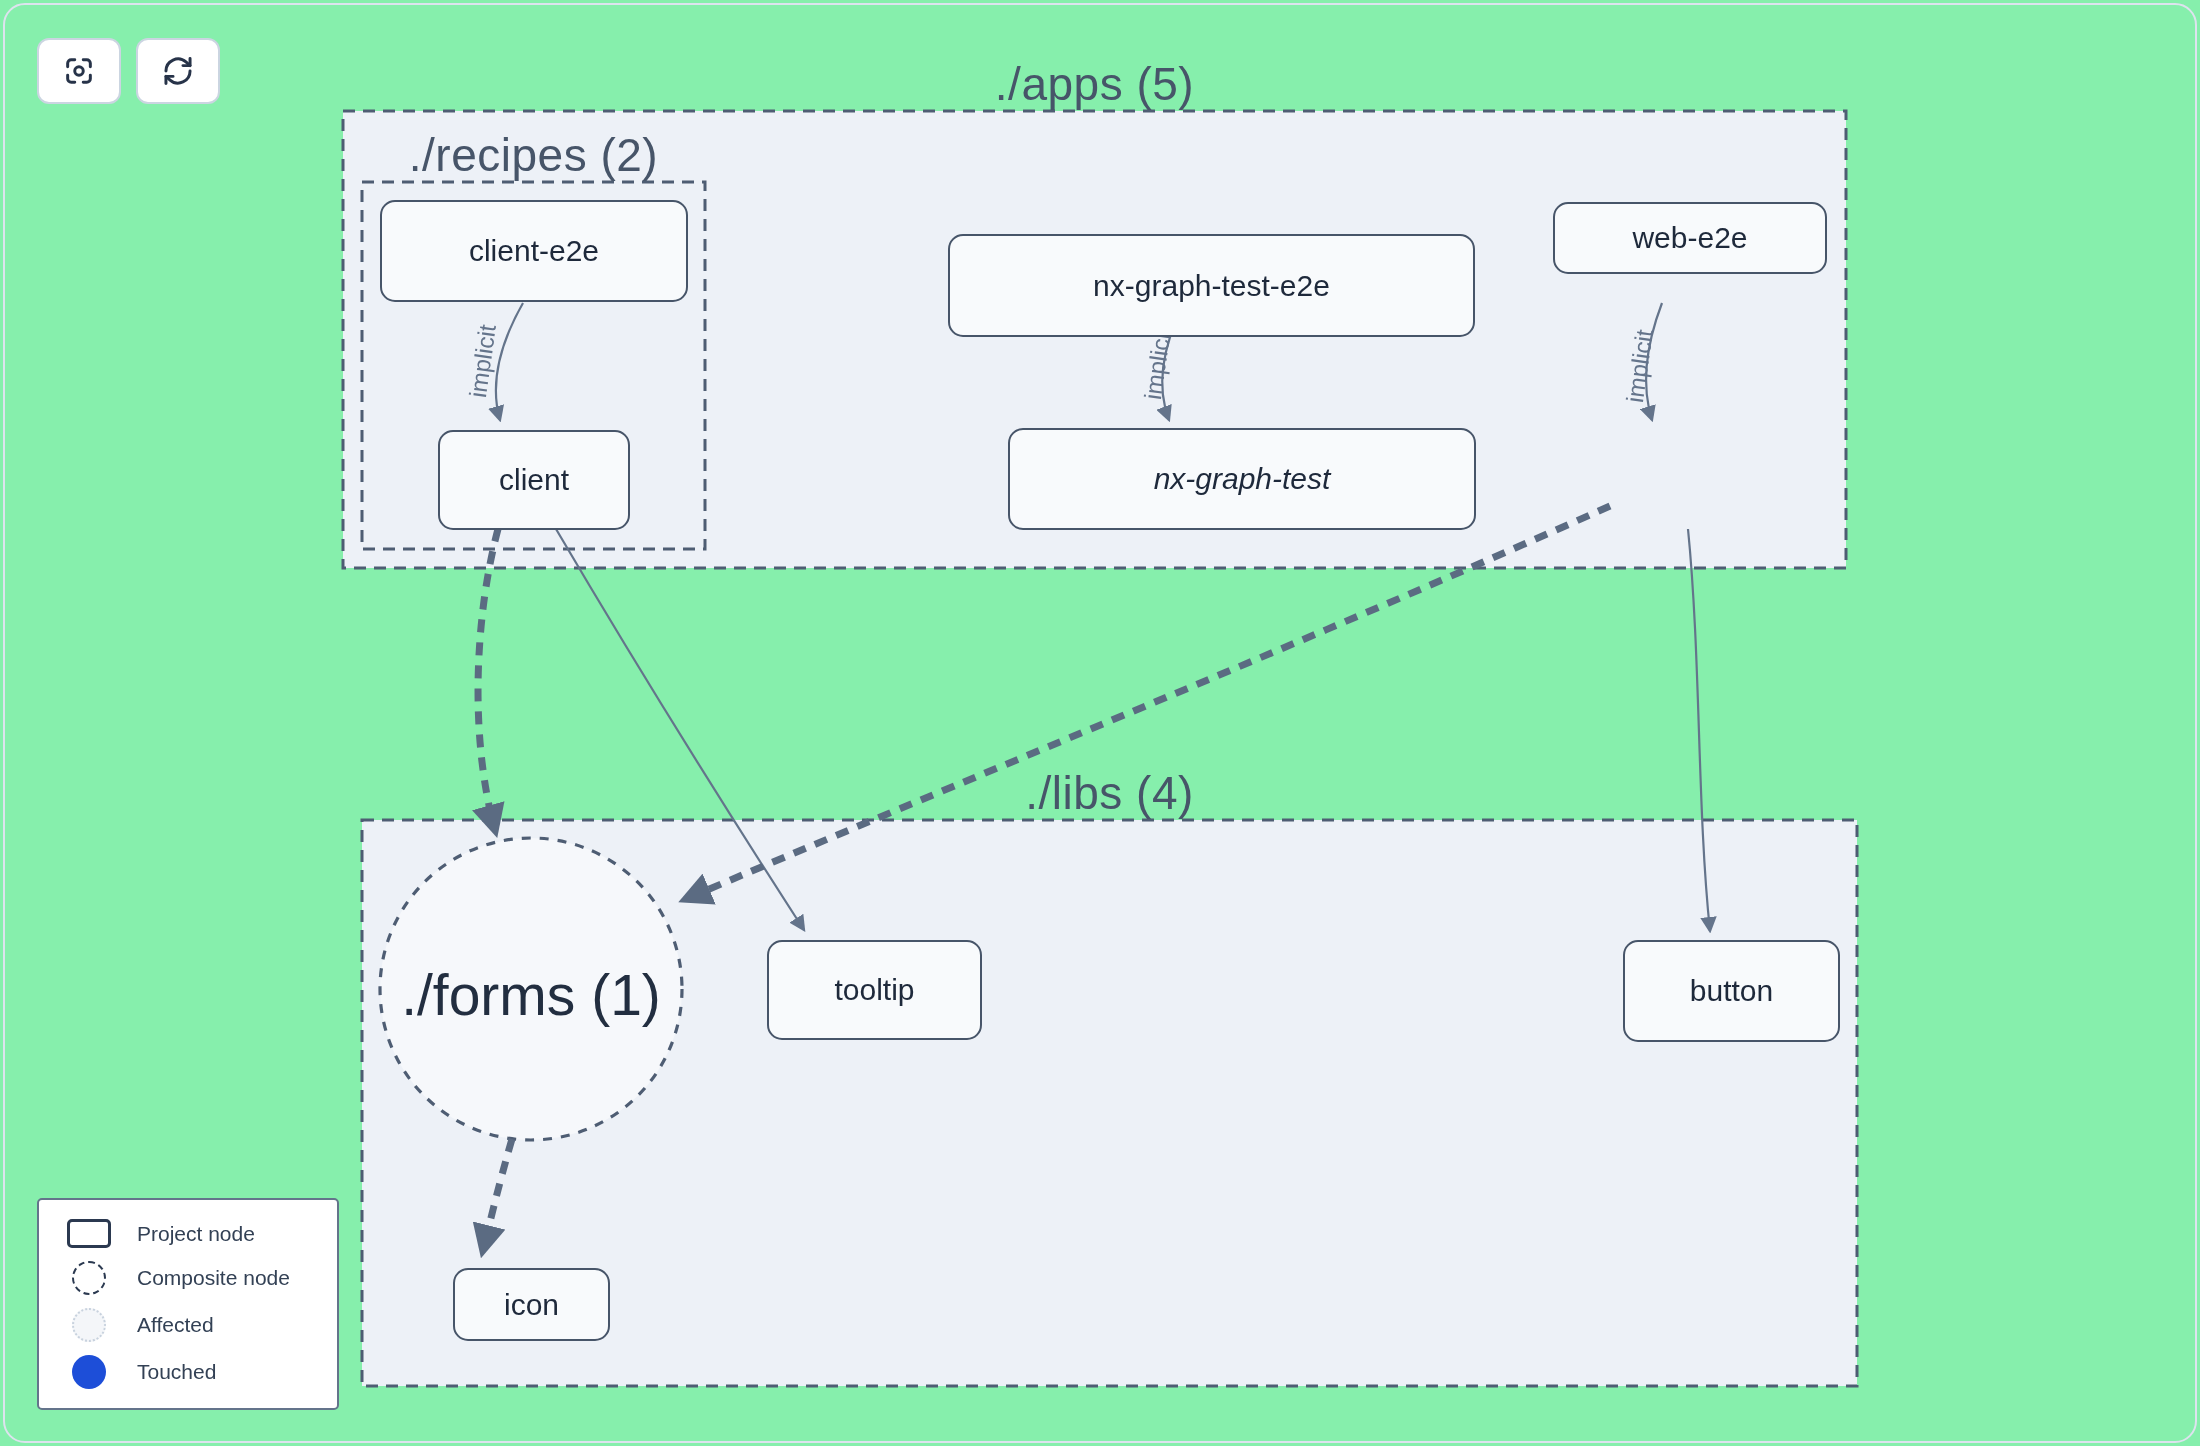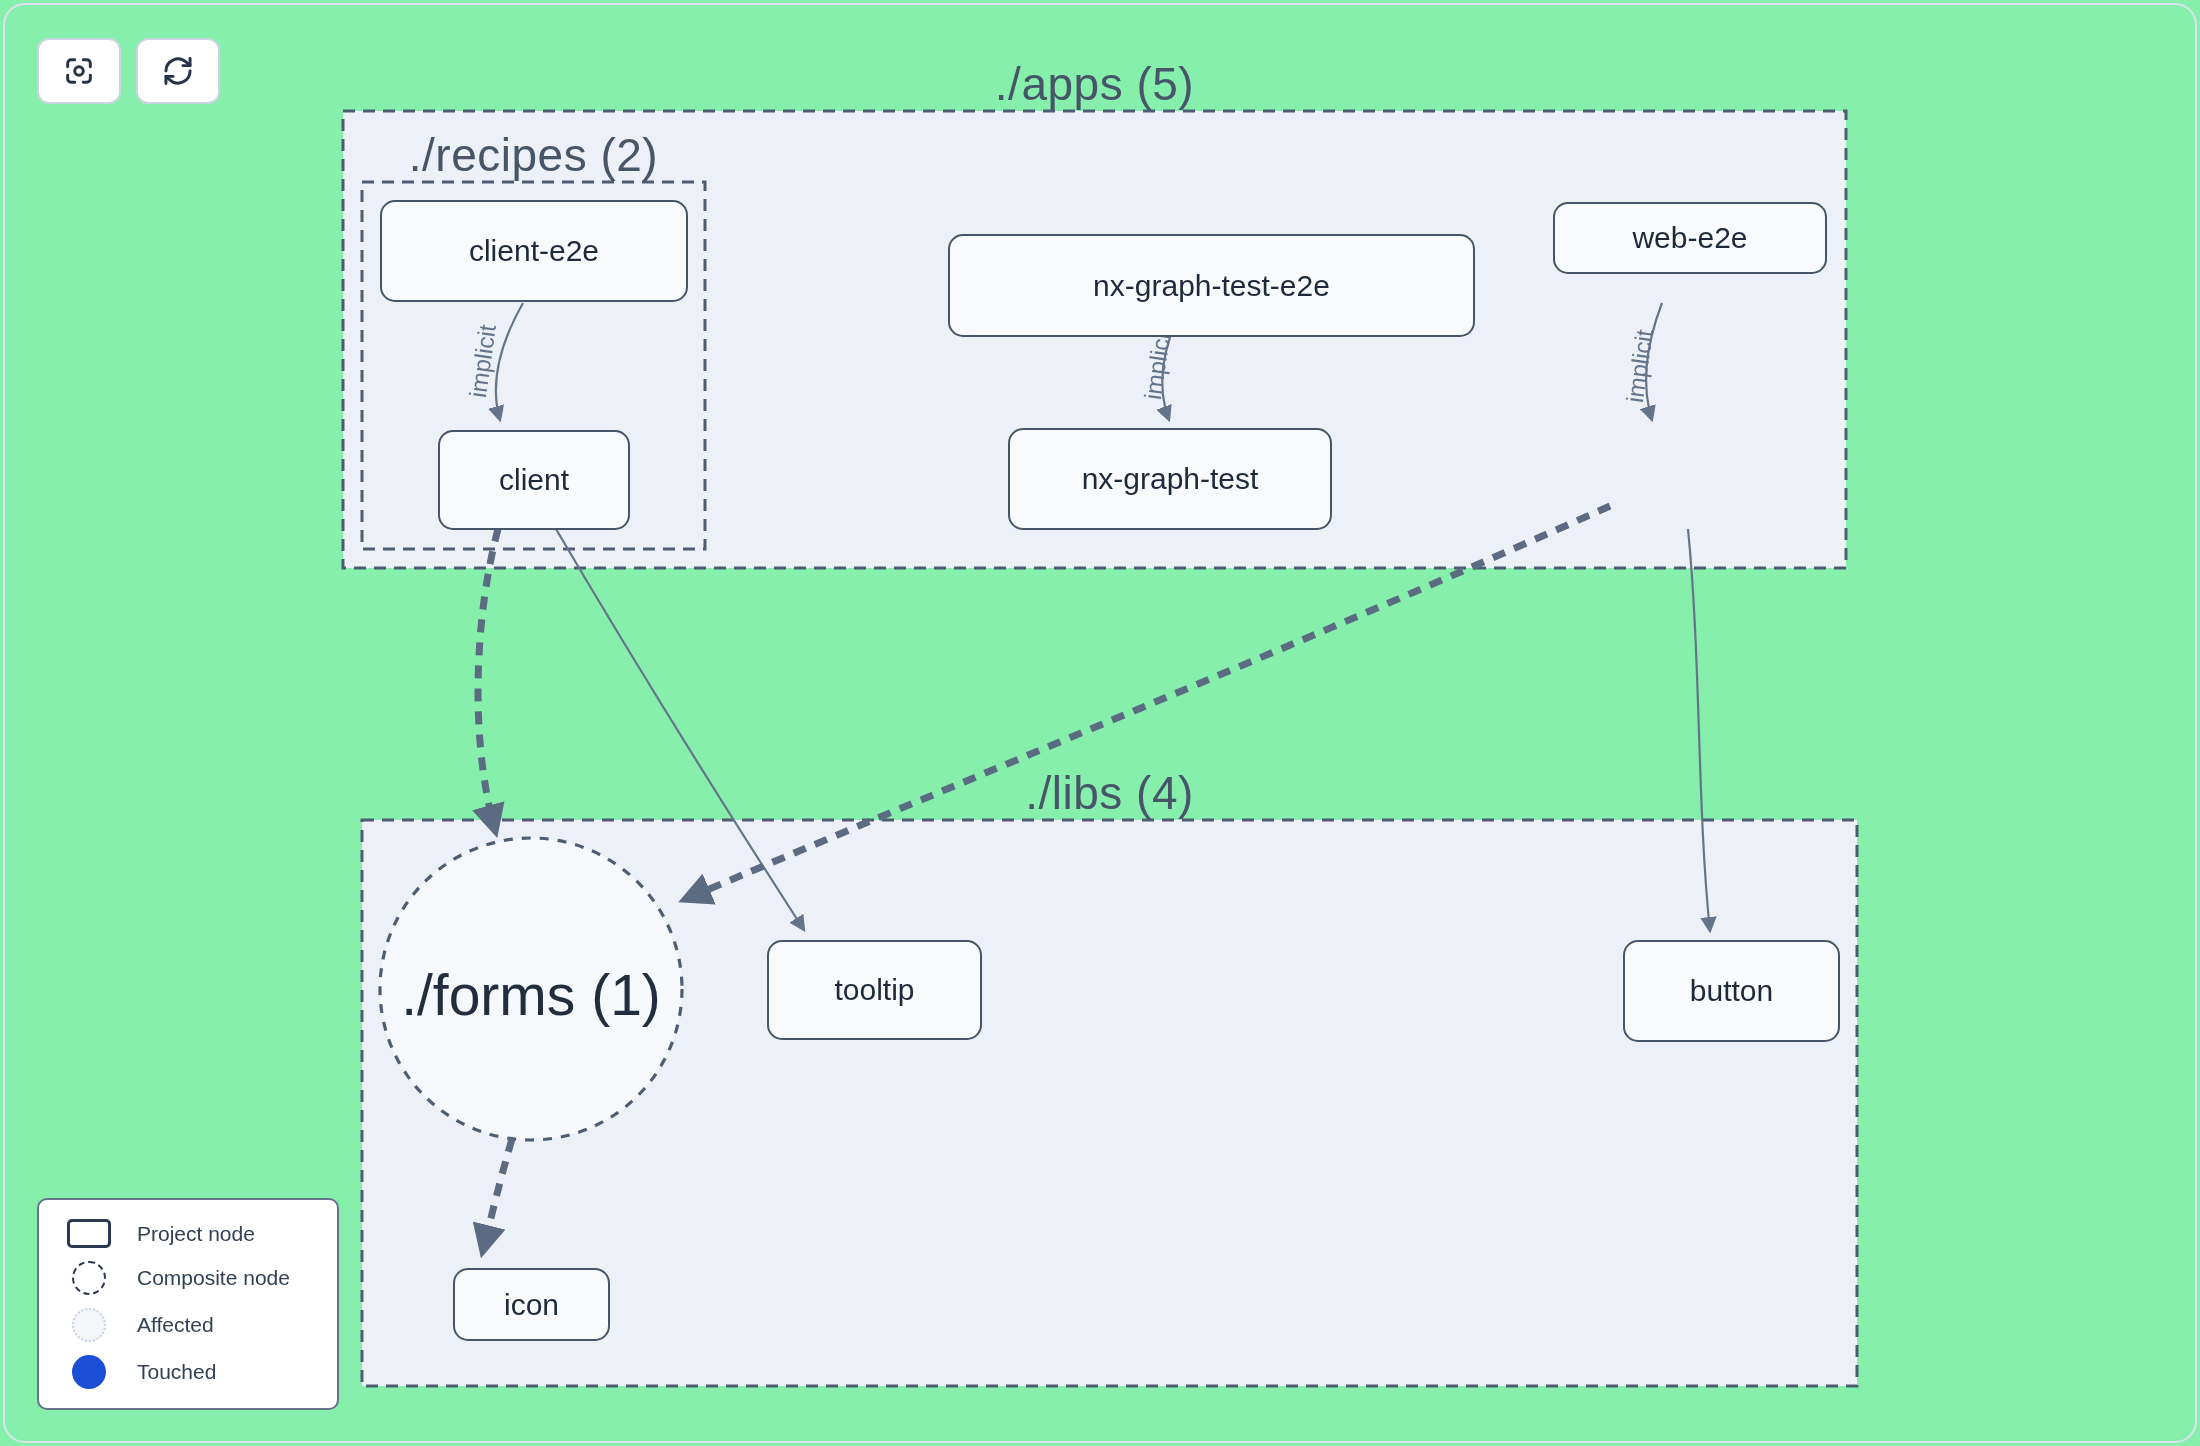--- a/index.html
+++ b/index.html
@@ -38,21 +38,21 @@
   }
   
   .node{
     position:absolute;box-sizing:border-box;background:#f8fafc;border:2.5px solid #475569;
     border-radius:15px;display:flex;align-items:center;justify-content:center;
     font-size:30px;color:#1e293b;z-index:3;cursor:pointer;white-space:nowrap;
   }
   
   .legend{
     position:absolute;left:37px;top:1198px;width:302px;height:212px;background:#ffffff;
-    border:2px solid #64748b;border-radius:10px;z-index:4;box-sizing:border-box;
+    border:2px solid #64748b;border-radius:5px;z-index:4;box-sizing:border-box;
     display:flex;flex-direction:column;justify-content:center;gap:13px;padding:10px 0 10px 26px;
   }
   .legend-row{display:flex;align-items:center;gap:24px;}
   .legend-icon-slot{width:48px;display:flex;align-items:center;justify-content:center;flex:0 0 48px;}
   .legend-label{font-size:21px;color:#334155;}
   .li-project{width:44px;height:29px;border:3px solid #2b3950;border-radius:5px;background:#ffffff;box-sizing:border-box;}
   .li-composite{width:34px;height:34px;border:2.5px dashed #2b3950;border-radius:50%;box-sizing:border-box;}
   .li-affected{width:34px;height:34px;border:2px dotted #c8d2de;border-radius:50%;background:#f4f6f9;box-sizing:border-box;}
   .li-touched{width:34px;height:34px;border-radius:50%;}
 </style>
@@ -92,21 +92,21 @@
   <div class="composite-label" style="left:381px;top:962px;width:300px;">./forms (1)</div>
 
   <div class="edge-label" style="left:483px;top:361px;">implicit</div>
   <div class="edge-label" style="left:1158px;top:363px;">implicit</div>
   <div class="edge-label" style="left:1640px;top:366px;">implicit</div>
 
   <div class="node" style="left:380px;top:200px;width:308px;height:102px;">client-e2e</div>
   <div class="node" style="left:948px;top:202px;width:527px;height:103px;margin-top:32px;">nx-graph-test-e2e</div>
   <div class="node" style="left:1553px;top:202px;width:274px;height:72px;">web-e2e</div>
   <div class="node" style="left:438px;top:430px;width:192px;height:100px;">client</div>
-  <div class="node" style="left:1008px;top:428px;width:324px;height:102px;">nx-graph-test</div>
+  <div class="node" style="left:1008px;top:428px;width:468px;height:102px;font-style:italic;">nx-graph-test</div>
   <div class="node" style="left:1623px;top:940px;width:217px;height:102px;">button</div>
   <div class="node" style="left:767px;top:940px;width:215px;height:100px;">tooltip</div>
   <div class="node" style="left:453px;top:1268px;width:157px;height:73px;">icon</div>
 
   <div class="tool-btn" style="left:37px;">
     <svg width="34" height="34" viewBox="0 0 24 24">
       <path d="M4 9 V6.5 A2.5 2.5 0 0 1 6.5 4 H9"></path>
       <path d="M15 4 H17.5 A2.5 2.5 0 0 1 20 6.5 V9"></path>
       <path d="M20 15 V17.5 A2.5 2.5 0 0 1 17.5 20 H15"></path>
       <path d="M9 20 H6.5 A2.5 2.5 0 0 1 4 17.5 V15"></path>

